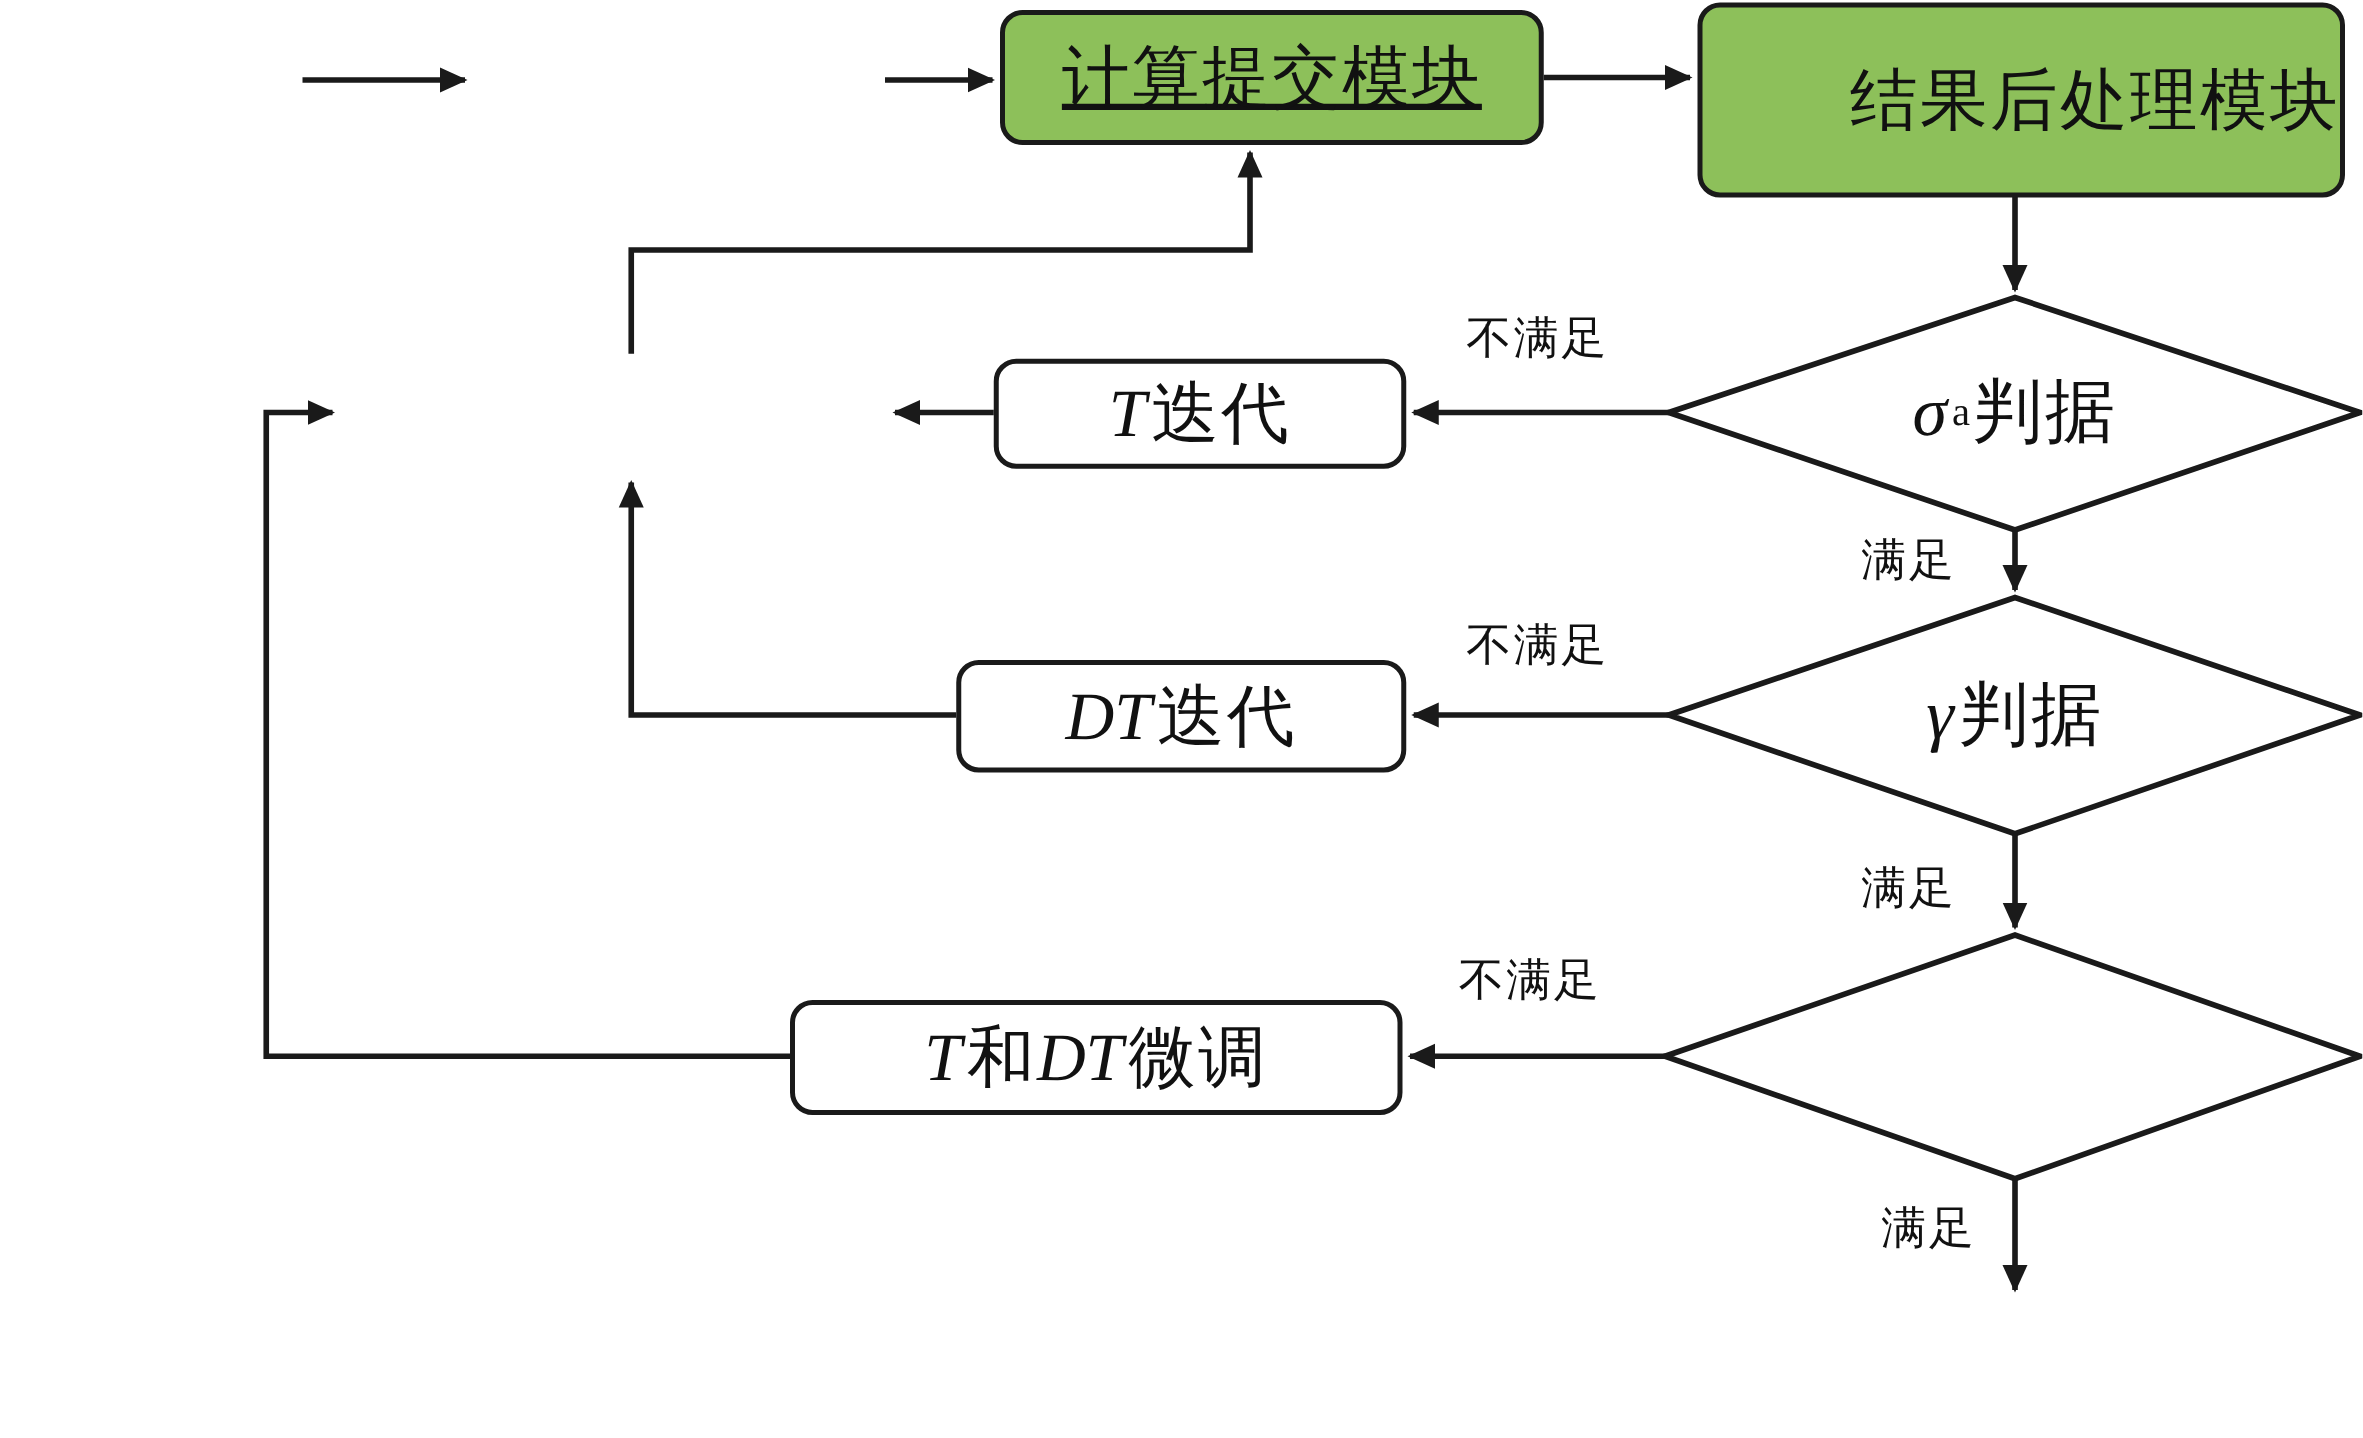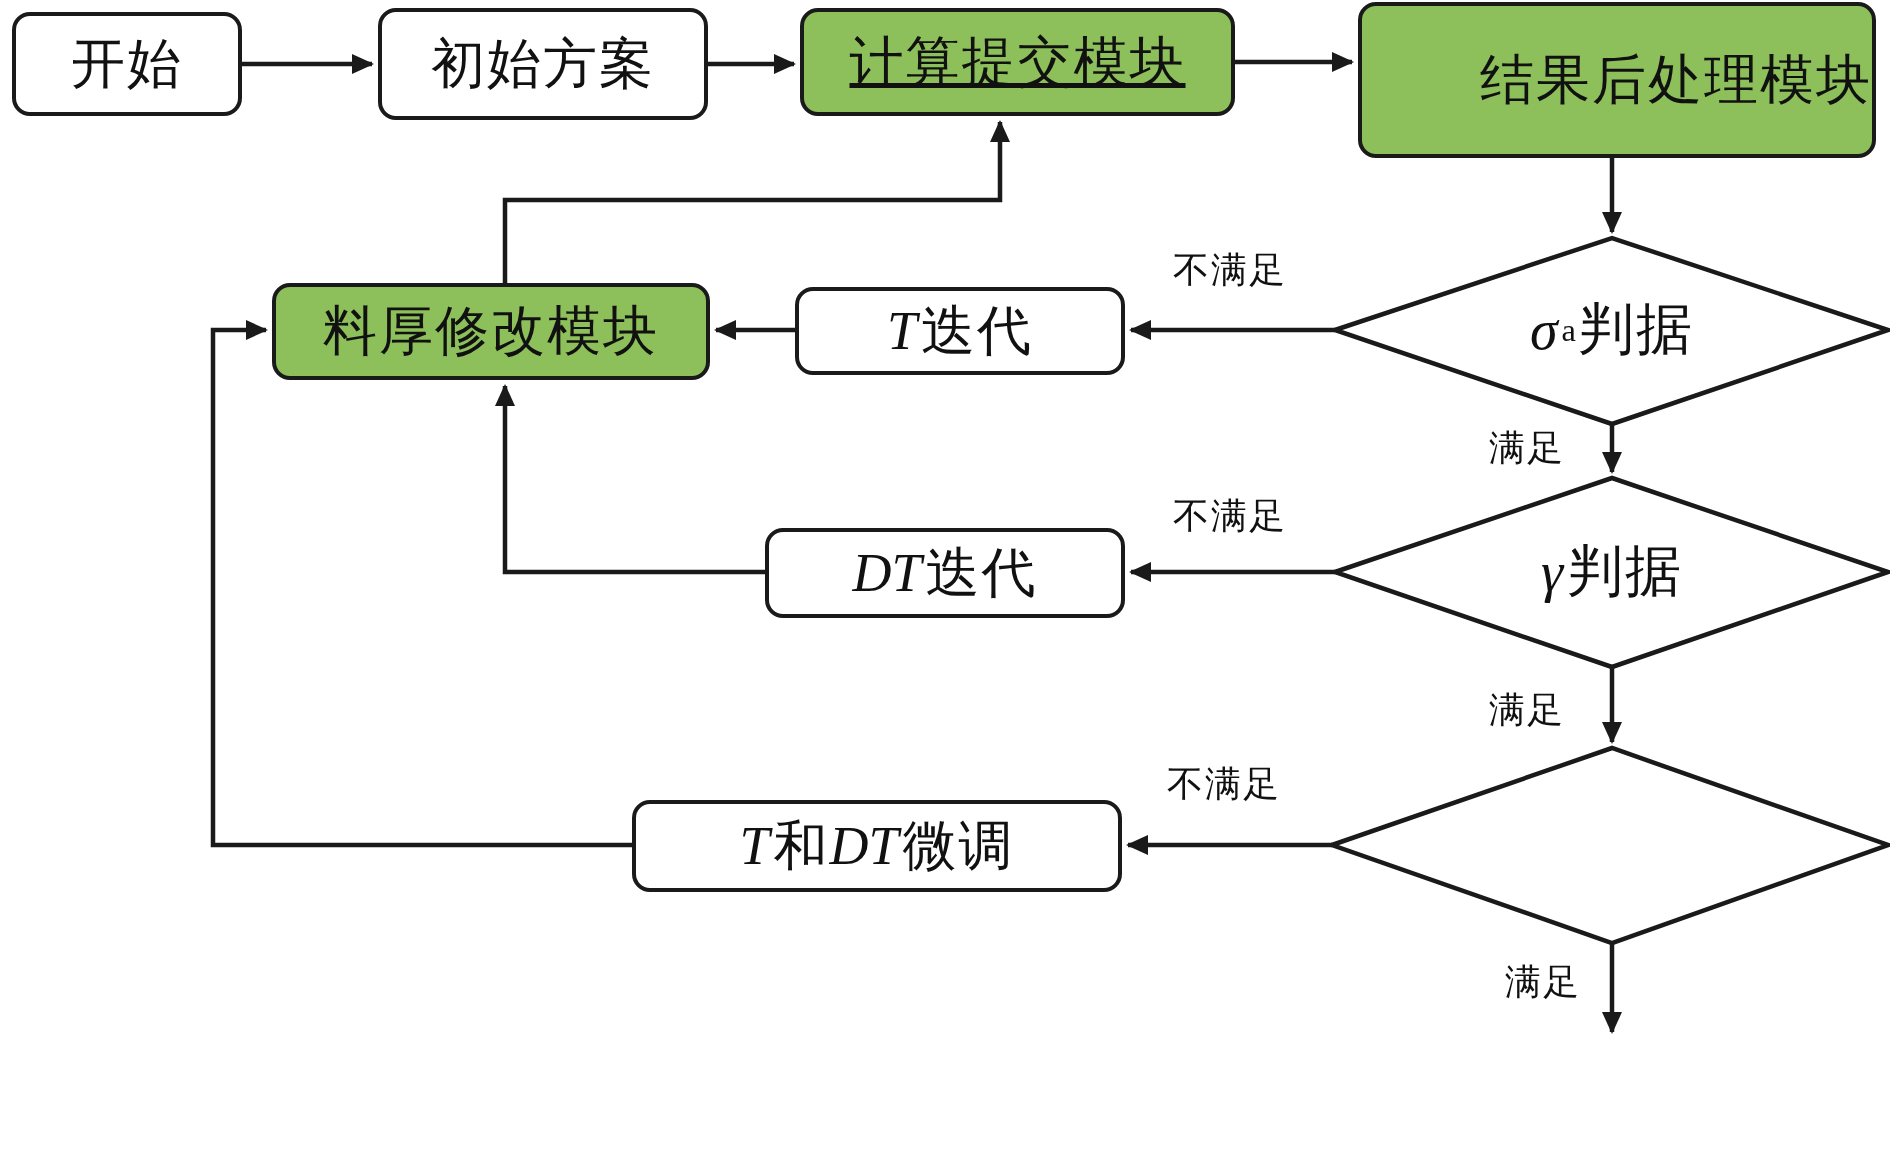--- a/index.html
+++ b/index.html
@@ -120,39 +120,30 @@
     <path class="edge" d="M1612,424 V472" marker-end="url(#ah)"></path>
     <path class="edge" d="M1335,572 H1131" marker-end="url(#ah)"></path>
     <path class="edge" d="M765,572 H505 V386" marker-end="url(#ah)"></path>
     <path class="edge" d="M1612,667 V742" marker-end="url(#ah)"></path>
     <path class="edge" d="M1332,845 H1128" marker-end="url(#ah)"></path>
     <path class="edge" d="M632,845 H213 V330 H266" marker-end="url(#ah)"></path>
     <path class="edge" d="M505,283 V200 H1000 V122" marker-end="url(#ah)"></path>
     <path class="edge" d="M1612,943 V1032" marker-end="url(#ah)"></path>
   </svg>
 
-  <div id="n-start" class="node">
-    <span>开始</span>
-  </div>
 
-  <div id="n-initial" class="node">
-    <span>初始方案</span>
-  </div>
 
   <div id="n-submit" class="node green">
     <span>计算提交模块</span>
   </div>
 
   <div id="n-post" class="node green">
     <span>结果后处理模块</span>
   </div>
 
-  <div id="n-thickness" class="node green">
-    <span>料厚修改模块</span>
-  </div>
 
   <div id="n-titer" class="node">
     <span class="it">T</span>
       <span>迭代</span>
   </div>
 
   <div id="n-dtiter" class="node">
     <span class="it">DT</span>
       <span>迭代</span>
   </div>

